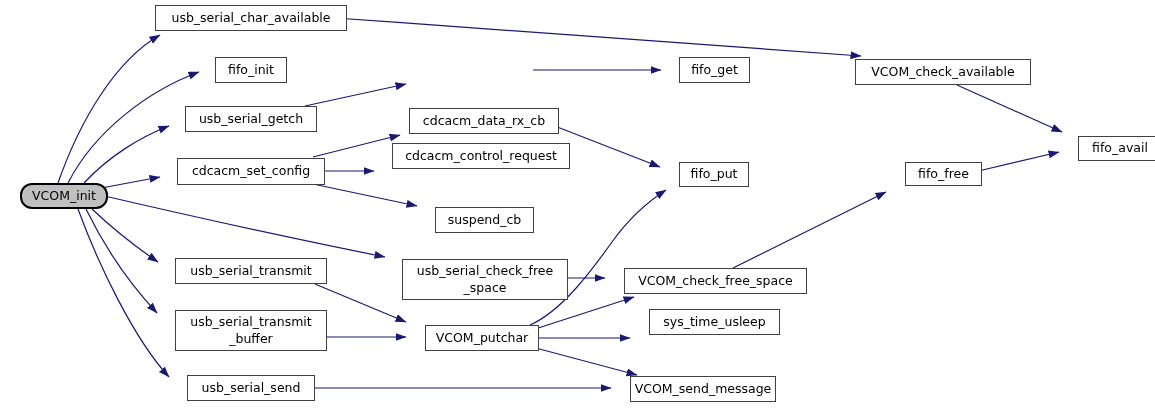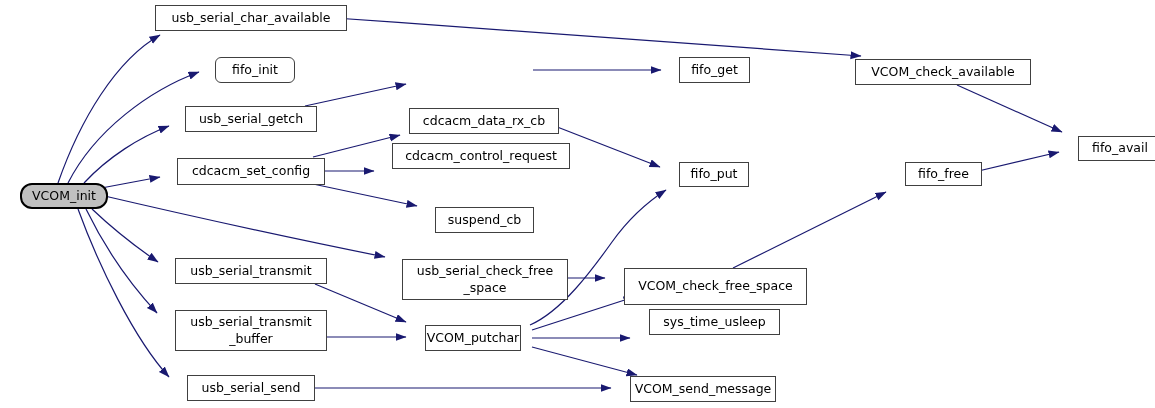--- a/index.html
+++ b/index.html
@@ -66,36 +66,36 @@
       <path marker-end="url(#arrow)" d="M315,337 L406,337"></path>
       <path marker-end="url(#arrow)" d="M532,330 L634,297"></path>
       <path marker-end="url(#arrow)" d="M530,325 C562,311 592,270 612,242 C632,214 652,199 666,190"></path>
       <path marker-end="url(#arrow)" d="M532,338 L630,338"></path>
       <path marker-end="url(#arrow)" d="M532,347 L637,375"></path>
       <path marker-end="url(#arrow)" d="M303,388 L611,388"></path>
     </g>
   </svg>
 
   <div class="node" style="left:143px;top:5px;width:192px;height:26px;">usb_serial_char_available</div>
-  <div class="node" style="left:203px;top:57px;width:80px;height:26px;border-radius:6px;">fifo_init</div>
+  <div class="node" style="left:203px;top:57px;width:72px;height:26px;">fifo_init</div>
   <div class="node" style="left:667px;top:57px;width:71px;height:26px;">fifo_get</div>
   <div class="node" style="left:843px;top:59px;width:176px;height:26px;">VCOM_check_available</div>
   <div class="node" style="left:173px;top:106px;width:132px;height:26px;">usb_serial_getch</div>
   <div class="node" style="left:397px;top:108px;width:150px;height:26px;">cdcacm_data_rx_cb</div>
   <div class="node" style="left:1066px;top:136px;width:84px;height:25px;">fifo_avail</div>
   <div class="node" style="left:165px;top:158px;width:148px;height:27px;">cdcacm_set_config</div>
   <div class="node" style="left:380px;top:143px;width:178px;height:26px;">cdcacm_control_request</div>
   <div class="node" style="left:667px;top:162px;width:70px;height:25px;">fifo_put</div>
   <div class="node" style="left:893px;top:162px;width:77px;height:24px;">fifo_free</div>
   <div class="node" style="left:423px;top:207px;width:99px;height:26px;">suspend_cb</div>
   <div class="node" style="left:163px;top:258px;width:152px;height:26px;">usb_serial_transmit</div>
   <div class="node" style="left:390px;top:259px;width:166px;height:41px;">usb_serial_check_free
 _space</div>
-  <div class="node" style="left:612px;top:268px;width:183px;height:37px;">VCOM_check_free_space</div>
+  <div class="node" style="left:612px;top:268px;width:183px;height:26px;">VCOM_check_free_space</div>
   <div class="node" style="left:163px;top:310px;width:152px;height:41px;">usb_serial_transmit
 _buffer</div>
-  <div class="node" style="left:413px;top:325px;width:96px;height:26px;">VCOM_putchar</div>
+  <div class="node" style="left:413px;top:325px;width:114px;height:26px;">VCOM_putchar</div>
   <div class="node" style="left:637px;top:309px;width:131px;height:26px;">sys_time_usleep</div>
   <div class="node" style="left:175px;top:375px;width:128px;height:26px;">usb_serial_send</div>
   <div class="node" style="left:618px;top:376px;width:146px;height:26px;">VCOM_send_message</div>
   <div class="node root" style="left:8px;top:183px;width:88px;height:26px;border-radius:12px;">VCOM_init</div>
 
 </div>
 
 </body></html>

